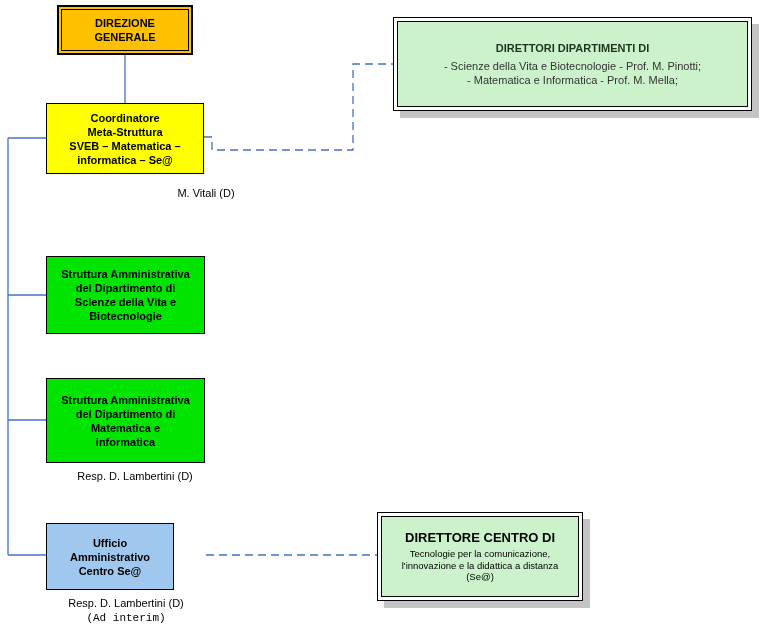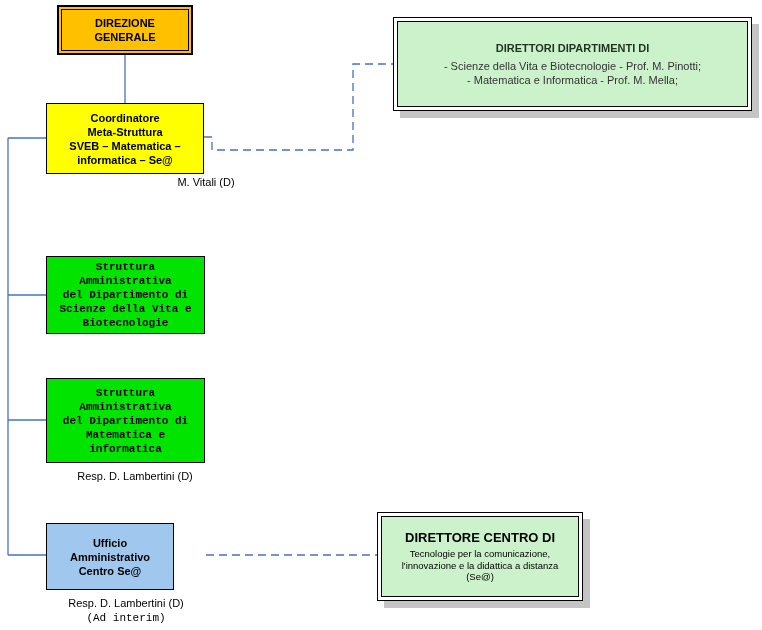--- a/index.html
+++ b/index.html
@@ -26,40 +26,40 @@
     display:flex; flex-direction:column; align-items:center; justify-content:center;
     text-align:center;
   }
   .direzione-frame { border:2px solid #000; background:#FFC000; padding:2px; }
   .direzione-frame .frame-inner { border:1px solid #000; background:#FFC000; }
 
   .green-frame { border:1px solid #000; background:#ffffff; padding:3px; box-shadow:7px 7px 0 #C4C4C4; }
   .green-frame .frame-inner { border:1px solid #000; background:#CCF2CC; }
 
   .fill-yellow { background:#FFFF00; }
-  .fill-green  { background:#00E400;font-family:Liberation Mono, monospace; }
+  .fill-green  { background:#00E400; }
   .fill-blue   { background:#A0C8EE; }
 
   .g-title  { font-weight:bold; font-size:11px; line-height:14px; color:#1C351C; margin-bottom:4px; }
   .g-body   { font-size:11px; line-height:14px; color:#333333; white-space:pre-line; }
   .g-title2 { font-weight:bold; font-size:13px; line-height:15px; color:#000; margin-bottom:3px; }
   .g-body2  { font-size:9.5px; line-height:11.5px; color:#000; white-space:pre-line; }
 
   .label { position:absolute; font-size:11px; line-height:14px; color:#000; text-align:center; }
 
   
   #n-direzione   { left:57px;  top:5px;   width:136px; height:50px; }
   #n-coordinatore{ left:46px;  top:103px; width:158px; height:71px; }
   #n-sveb        { left:46px;  top:256px; width:159px; height:78px; }
   #n-matematica  { left:46px;  top:378px; width:159px; height:85px; }
   #n-ufficio     { left:46px;  top:523px; width:128px; height:67px; }
   #n-direttori   { left:393px; top:17px;  width:359px; height:94px; }
   #n-centro      { left:377px; top:512px; width:206px; height:89px; }
 
-  #l-vitali      { left:126px; top:175px; width:160px; }
+  #l-vitali      { left:126px; top:186px; width:160px; }
   #l-resp-mat    { left:55px;  top:469px; width:160px; }
   #l-resp-uff    { left:36px;  top:596px; width:180px; }
   #l-interim     { left:36px;  top:611px; width:180px;font-family:Liberation Mono, monospace; }
 </style>
 </head>
 <body>
 
 <div class="canvas">
 
   <svg class="connectors" viewBox="0 0 762 630" xmlns="http://www.w3.org/2000/svg">

